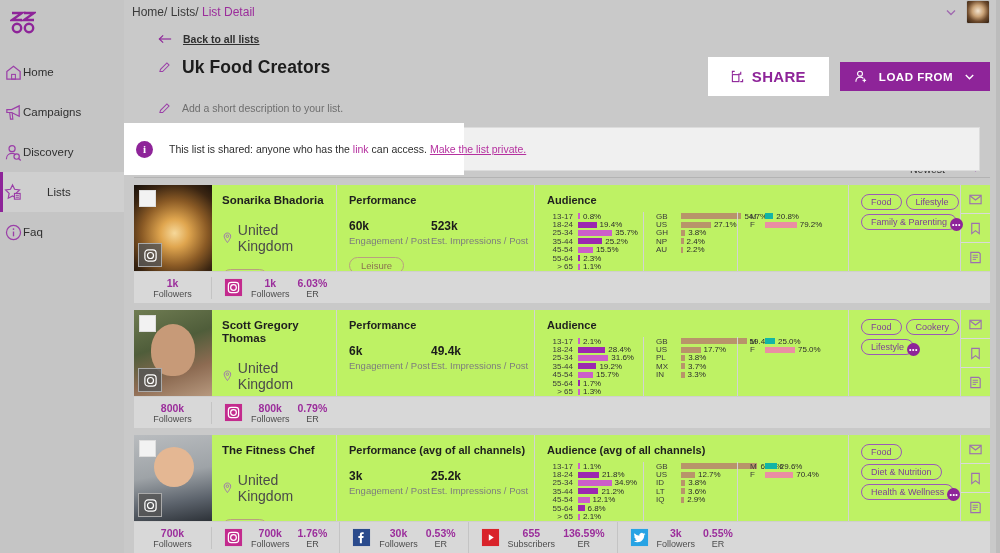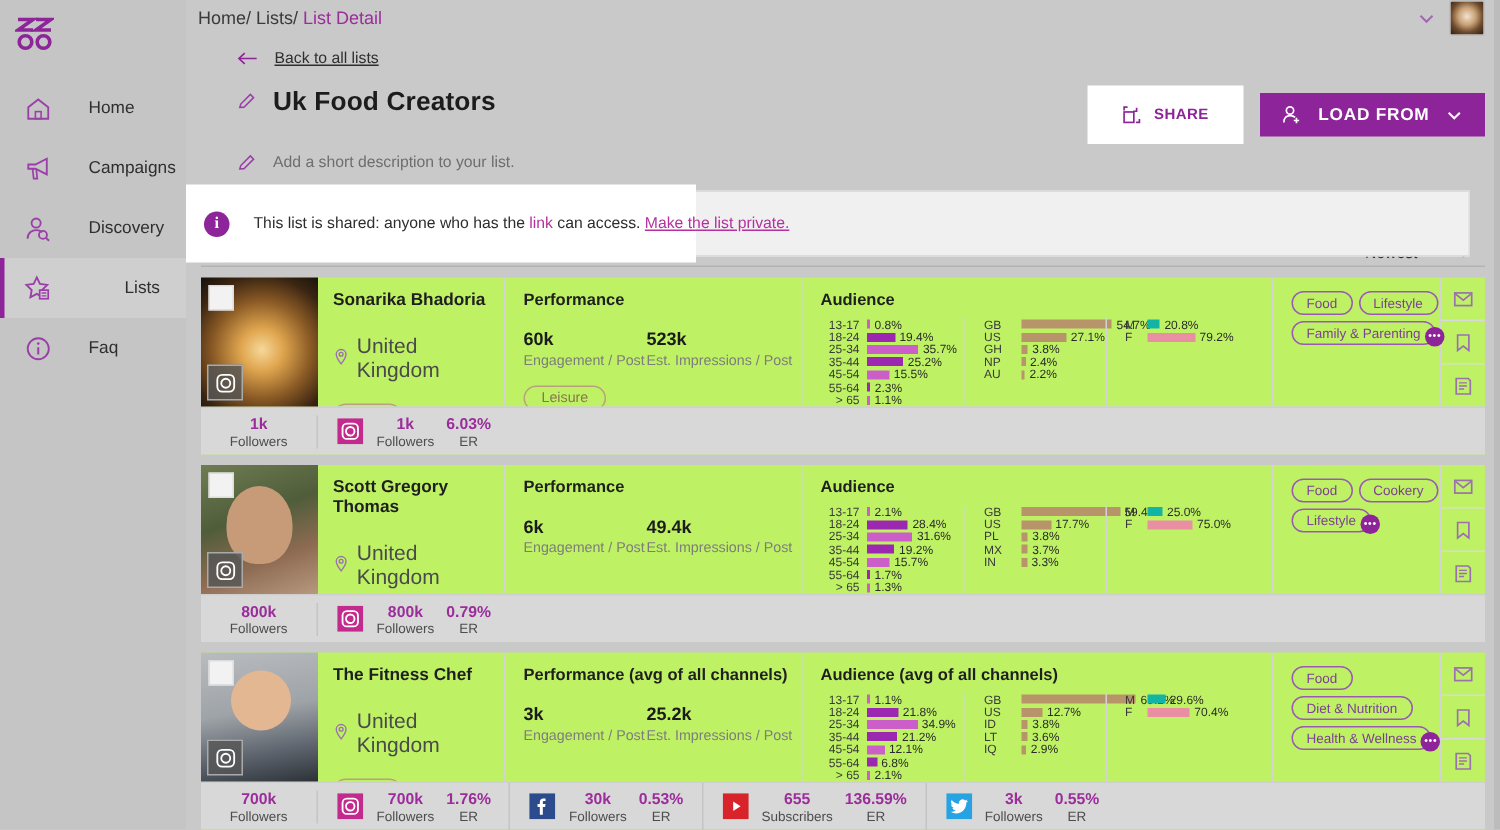--- a/index.html
+++ b/index.html
@@ -18,21 +18,21 @@
     width: 124px; min-width: 124px; height: 553px;
     background: #c5c5c5;
     display: flex; flex-direction: column;
     position: relative;
   }
   .logo-wrap { height: 46px; display: flex; align-items: center; padding-left: 10px; }
   .logo { width: 26px; height: 24px; }
   .nav { margin-top: 6px; display: flex; flex-direction: column; }
   .nav-item {
     height: 40px; display: flex; align-items: center;
-    padding-left: 16px; gap: 24px; cursor: pointer;
+    padding-left: 4px; gap: 0; cursor: pointer;
     position: relative;
   }
   .nav-item.active { background: #cfcfcf; }
   .nav-item.active::before {
     content: ""; position: absolute; left: 0; top: 0; bottom: 0;
     width: 3px; background: #8e2499;
   }
   .nav-icon { width: 19px; height: 19px; display: block; flex: 0 0 19px; }
   .nav-label { font-size: 11.5px; color: #2f2f2f; }
   .nav-item.active .nav-label { font-weight: normal; margin-left: 24px; }
@@ -52,36 +52,36 @@
   .avatar {
     width: 24px; height: 24px; border-radius: 2px; overflow: hidden;
     background: radial-gradient(circle at 50% 45%, #f2e3cf 0%, #c9a277 35%, #6d4a2c 65%, #2e1d10 100%);
     border: 1px solid #bdbdbd;
   }
 
   .pagehead { padding: 4px 10px 0 34px; position: relative; }
   .backrow { display: flex; align-items: center; gap: 10px; height: 22px; }
   .back-arrow { width: 15px; height: 12px; }
   .back-link {
-    font-size: 10.5px; color: #2f2f2f; font-weight: normal;
+    font-size: 10.5px; color: #2f2f2f; font-weight: bold;
     text-decoration: underline; cursor: pointer;
   }
   .titlerow { display: flex; align-items: center; gap: 11px; height: 30px; margin-top: 2px; }
   .pencil { width: 13px; height: 13px; }
   .list-title { font-size: 17.5px; font-weight: bold; color: #1c1c1c; letter-spacing: .1px; }
   .descrow { display: flex; align-items: center; gap: 11px; height: 22px; margin-top: 15px; }
   .list-desc { font-size: 10.5px; color: #6e6e6e; }
 
   .headbtns { position: absolute; right: 10px; top: 38px; display: flex; align-items: stretch; }
   .share-btn {
     background: #ffffff; padding: 0 18px; height: 29px;
     display: flex; align-items: center; gap: 8px; cursor: pointer;
     border: none; box-shadow: 0 0 0 5px #fff;
   }
-  .share-label { color: #8e2499; font-size: 10px; font-weight: bold; letter-spacing: .3px; }
+  .share-label { color: #8e2499; font-size: 15px; font-weight: bold; letter-spacing: .3px; }
   .loadfrom-btn {
     background: #8e2499; color: #fff; height: 29px; margin-left: 16px;
     display: flex; align-items: center; gap: 10px; padding: 0 14px; cursor: pointer;
     border: none;
   }
   .loadfrom-label { font-size: 11.5px; font-weight: bold; letter-spacing: .5px; }
 
   
   .banner-zone { margin-top: 8px; position: relative; height: 44px; }
   .banner-card {

